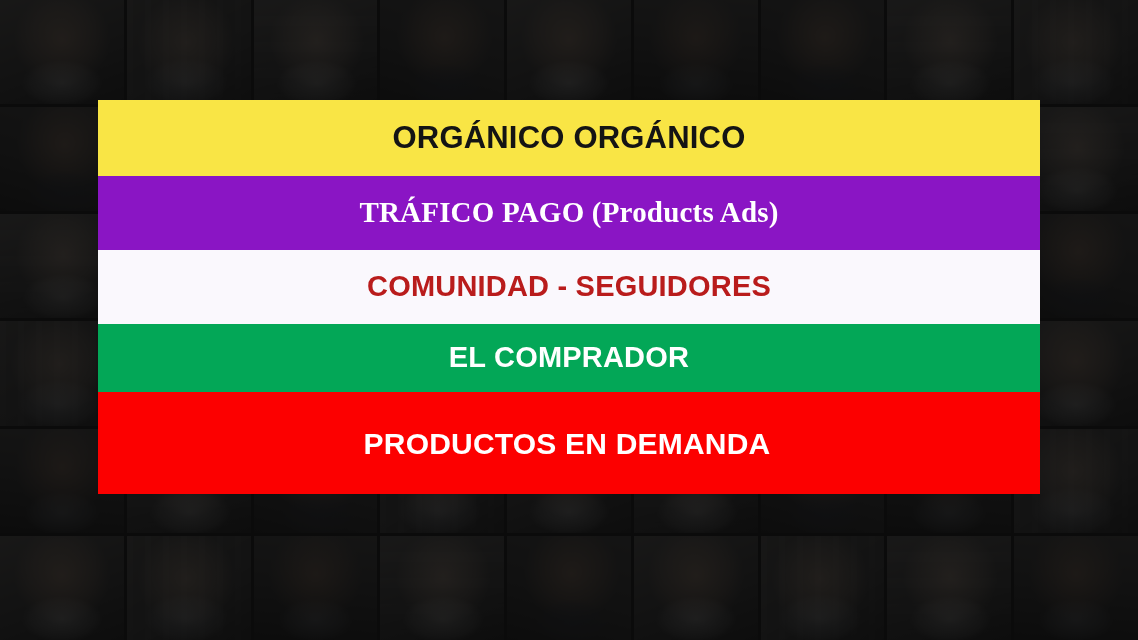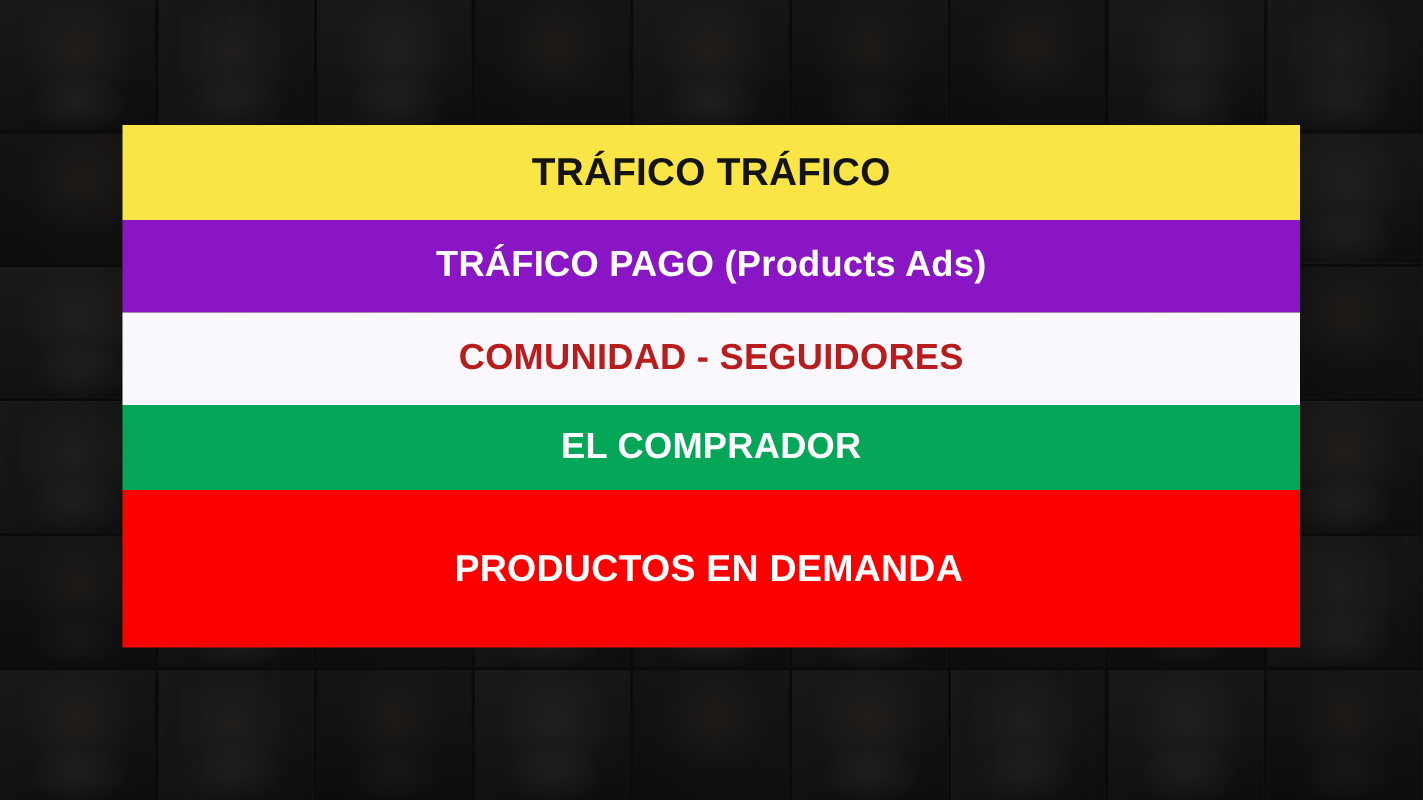--- a/index.html
+++ b/index.html
@@ -99,21 +99,21 @@
     letter-spacing: 0.2px;
     text-align: center;
     line-height: 1.1;
     white-space: nowrap;
   }
 
   .band-organico       { height: 76px; }
   .band-pago           { height: 74px; }
   .band-comunidad      { height: 74px; }
   .band-comprador      { height: 68px; }
-  .band-demanda        { height: 126px; padding-left: 20px; }
+  .band-demanda        { height: 102px; padding-left: 20px; }
 
   .band-organico  .band-label { font-size: 31px; }
   .band-pago      .band-label { font-size: 29px; }
   .band-comunidad .band-label { font-size: 29px; }
   .band-comprador .band-label { font-size: 29px; }
   .band-demanda   .band-label { font-size: 30px; }
 
   
   .logo {
     position: absolute;
@@ -202,25 +202,25 @@
     <div class="bg-tile v3"></div>
     <div class="bg-tile v5"></div>
     <div class="bg-tile v4"></div>
   </div>
 
   <div class="bg-veil" style="background: rgba(10, 10, 10, 0.5);"></div>
 
   <div class="bands">
 
     <div class="band band-organico" style="background-color: rgb(249, 229, 69);">
-      <div class="band-label" style="color: rgb(20, 20, 20);">TRÁFICO TRÁFICO</div>
+      <div class="band-label" style="color: rgb(20, 20, 20);">ORGÁNICO ORGÁNICO</div>
     </div>
 
     <div class="band band-pago" style="background-color: rgb(138, 21, 196);">
-      <div class="band-label" style="color: rgb(255, 255, 255);">TRÁFICO PAGO (Products Ads)</div>
+      <div class="band-label" style="color: rgb(255, 255, 255); font-family: Liberation Serif, serif;">TRÁFICO PAGO (Products Ads)</div>
     </div>
 
     <div class="band band-comunidad" style="background-color: rgb(250, 248, 253);">
       <div class="band-label" style="color: #b91c1c;">COMUNIDAD - SEGUIDORES</div>
     </div>
 
     <div class="band band-comprador" style="background-color: rgb(3, 167, 87);">
       <div class="band-label" style="color: rgb(255, 255, 255);">EL COMPRADOR</div>
     </div>
 

